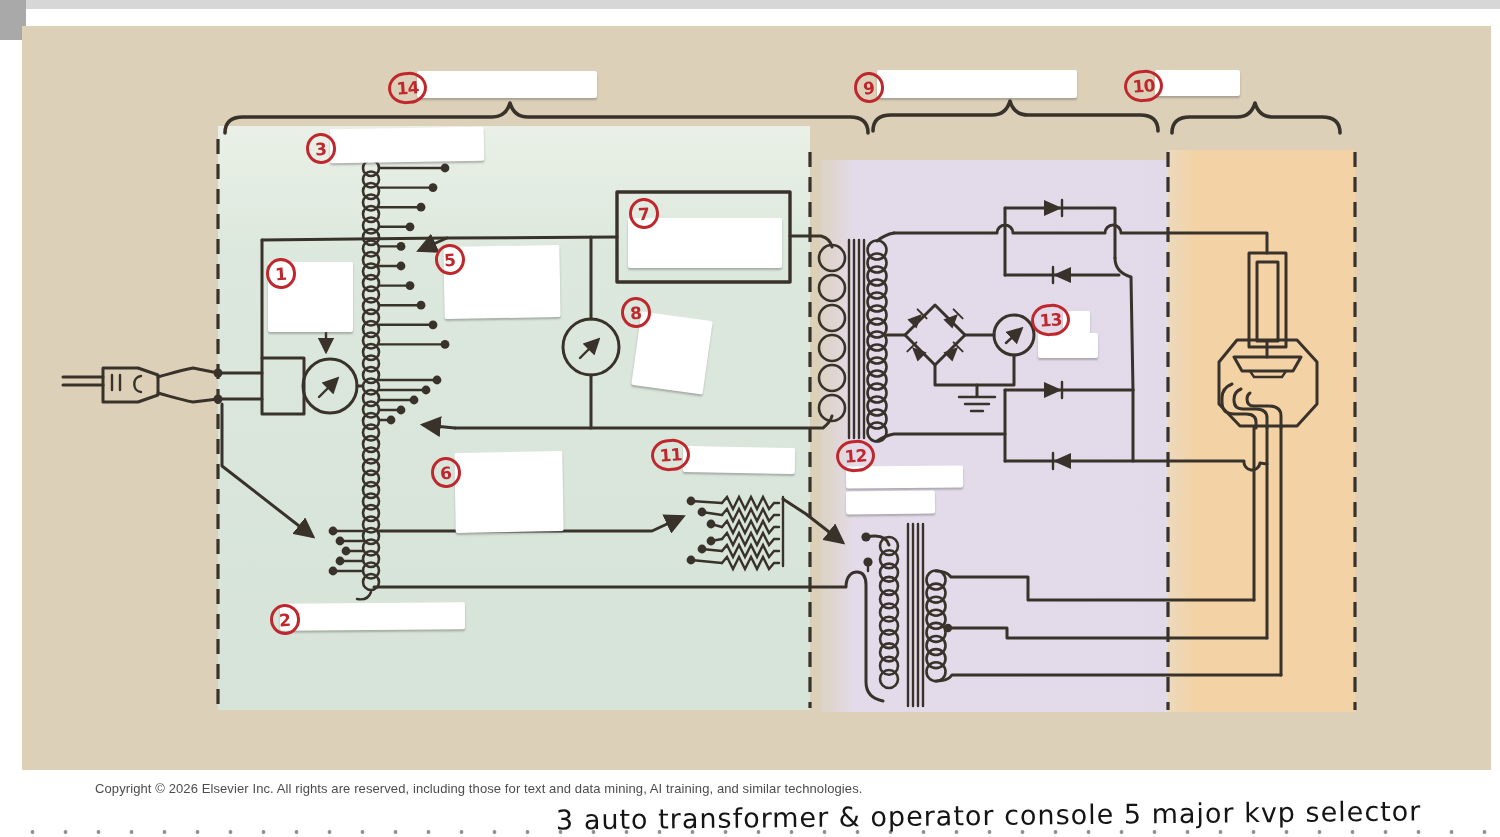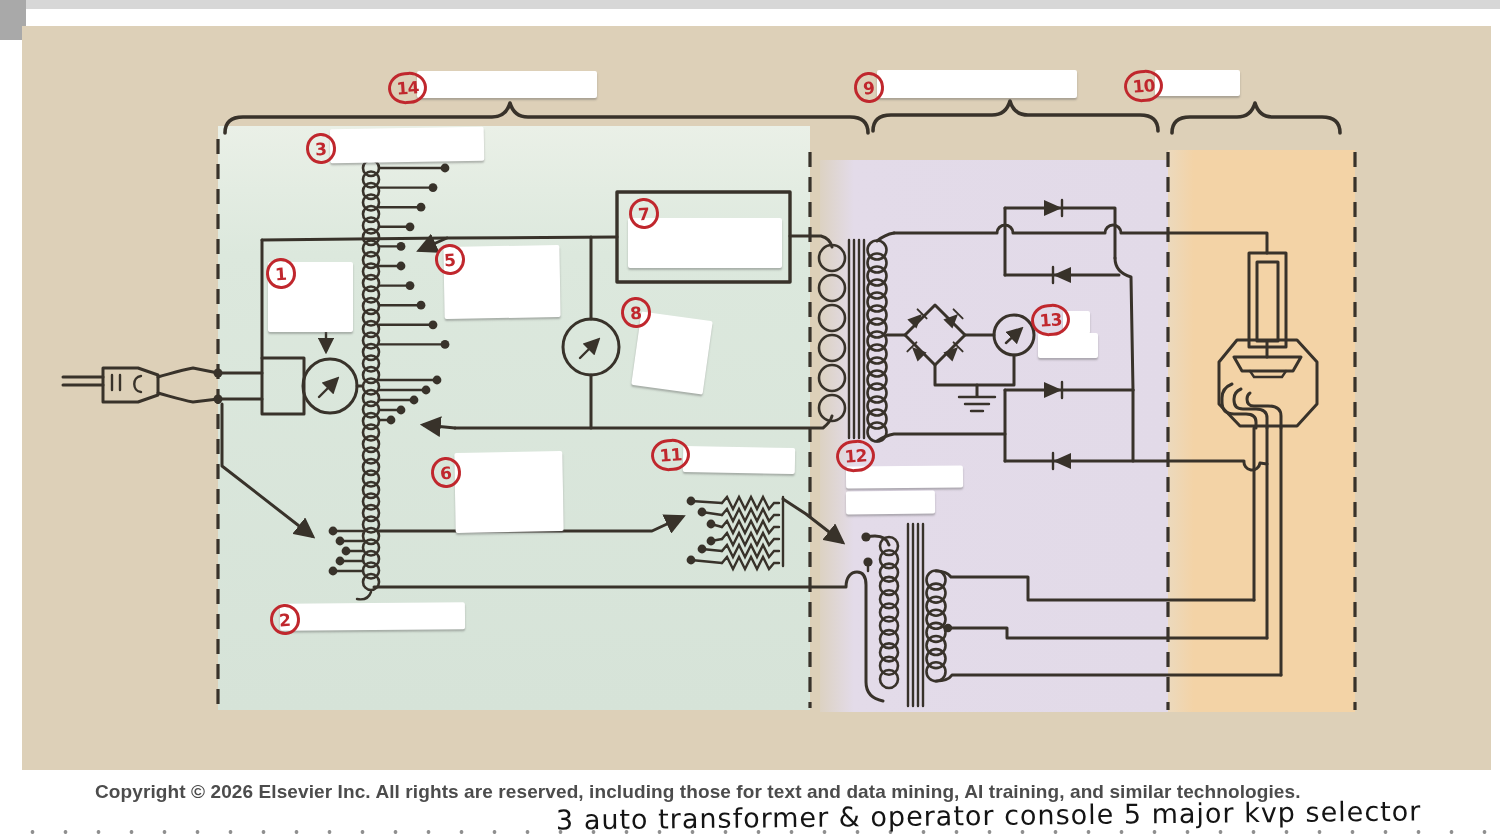--- a/index.html
+++ b/index.html
@@ -23,21 +23,21 @@
   .fillk{fill:#38322a;stroke:none;}
   .dot{fill:#38322a;stroke:none;}
   .blank{position:absolute;background:#ffffff;border-radius:2px;
          box-shadow:0 2px 2px rgba(90,90,90,.4);}
   .lbl{position:absolute;display:flex;align-items:center;justify-content:center;
        border:3px solid #c0272d;border-radius:50%;color:#c0272d;
        font-family:"DejaVu Sans",sans-serif;font-weight:bold;font-size:17px;
        background:transparent;transform:rotate(-4deg);}
   .lbl.one{width:24px;height:25px;}
   .lbl.two{width:33px;height:26px;border-radius:50%/55%;letter-spacing:-1px;}
-  #copyright{position:absolute;left:95px;top:781px;font-size:19px;font-weight:700;
+  #copyright{position:absolute;left:95px;top:781px;font-size:13px;font-weight:400;
        color:#4c4c4c;letter-spacing:.1px;}
   #dotrow{position:absolute;left:10px;top:826px;width:1490px;height:8px;
        background-image:radial-gradient(circle,#8f8f8f 1.6px,transparent 2.2px);
        background-size:33px 8px;background-position:6px 2px;}
   #handwriting{position:absolute;left:556px;top:800px;white-space:nowrap;
        font-family:"DejaVu Sans",sans-serif;font-size:27px;color:#141414;
        transform:rotate(-.6deg);letter-spacing:1px;}
 </style>
 </head>
 <body>

